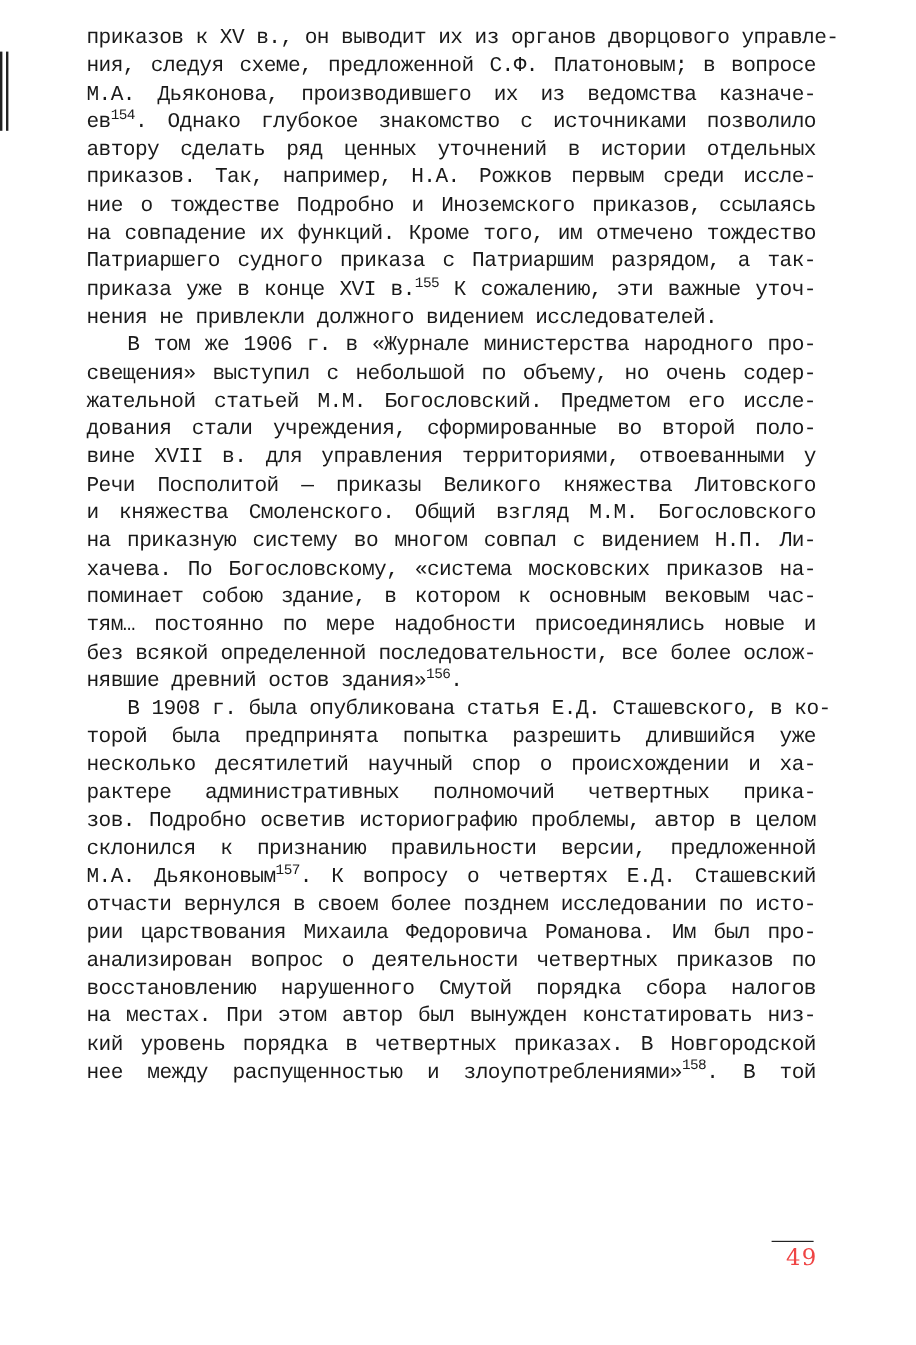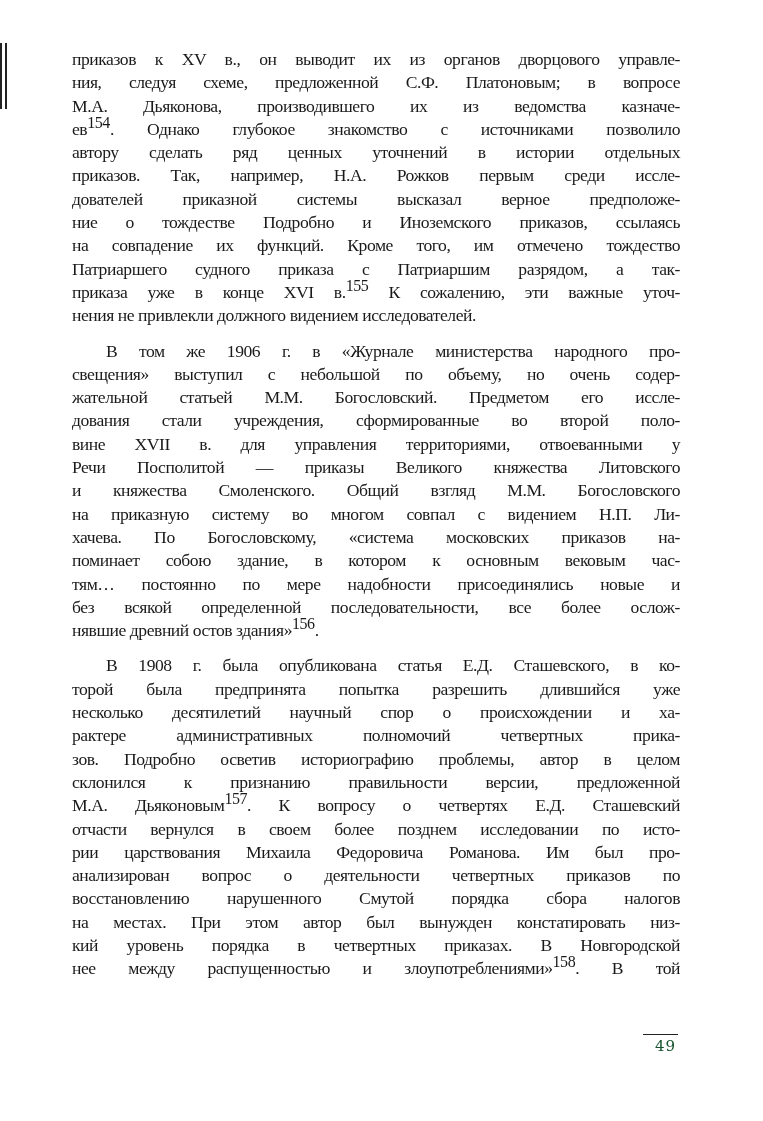--- a/index.html
+++ b/index.html
@@ -3,56 +3,55 @@
 <meta charset="utf-8">
 <style>
   html, body { margin: 0; padding: 0; background: #ffffff; }
   body { width: 763px; height: 1121px; position: relative; overflow: hidden; }
   .binding-mark {
     position: absolute; left: 0; top: 43px; width: 7px; height: 66px;
     border-left: 2px solid #222; border-right: 2px solid #222;
     box-sizing: border-box;
   }
   .page {
-    position: absolute; left: 72px; top: 48px; width: 608px;
-    font-family: Liberation Serif, serif;
+    position: absolute; left: 72px; top: 21px; width: 608px;
+    font-family: Liberation Mono, monospace;
     font-size: 17.6px; line-height: 23.3px; color: #1a1a1a;
   }
   .line {
     display: block; white-space: nowrap; height: 23.3px;
     text-align: justify; text-align-last: justify;
     letter-spacing: -0.45px; word-spacing: 0px;
   }
   .line.last { text-align-last: left; }
-  .line.indent { padding-left: 34px; margin-top: 12px; }
-  sup { font-size: 16px; line-height: 0; vertical-align: 7px; }
+  .line.indent { padding-left: 34px; }
+  sup { font-size: 12px; line-height: 0; vertical-align: 7px; }
   .folio-rule {
     position: absolute; left: 643px; top: 1034px; width: 35px; height: 0;
     border-top: 1.5px solid #222;
   }
   .folio {
     position: absolute; left: 655px; top: 1037px; width: 30px;
     font-family: "DejaVu Serif", "Liberation Serif", serif;
-    font-size: 15px; color: #14532d; letter-spacing: 1px;
+    font-size: 19px; color: #ef4444; letter-spacing: 1px;
   }
 </style>
 </head>
 <body>
 
 <div class="binding-mark"></div>
 
 <div class="page" id="page-body">
     <div>
       <span class="line"><span>приказов к XV в., он выводит их из органов дворцового управле-</span></span>
       <span class="line"><span>ния, следуя схеме, предложенной С.Ф. Платоновым; в вопросе</span></span>
       <span class="line"><span>М.А. Дьяконова, производившего их из ведомства казначе-</span></span>
       <span class="line"><span>ев</span><sup>154</sup><span>. Однако глубокое знакомство с источниками позволило</span></span>
       <span class="line"><span>автору сделать ряд ценных уточнений в истории отдельных</span></span>
       <span class="line"><span>приказов. Так, например, Н.А. Рожков первым среди иссле-</span></span>
-      <span class="line"><span>дователей приказной системы высказал верное предположе-</span></span>
       <span class="line"><span>ние о тождестве Подробно и Иноземского приказов, ссылаясь</span></span>
       <span class="line"><span>на совпадение их функций. Кроме того, им отмечено тождество</span></span>
       <span class="line"><span>Патриаршего судного приказа с Патриаршим разрядом, а так-</span></span>
       <span class="line"><span>приказа уже в конце XVI в.</span><sup>155</sup><span> К сожалению, эти важные уточ-</span></span>
       <span class="line last"><span>нения не привлекли должного видением исследователей.</span></span>
     </div>
     <div>
       <span class="line indent"><span>В том же 1906 г. в «Журнале министерства народного про-</span></span>
       <span class="line"><span>свещения» выступил с небольшой по объему, но очень содер-</span></span>
       <span class="line"><span>жательной статьей М.М. Богословский. Предметом его иссле-</span></span>

